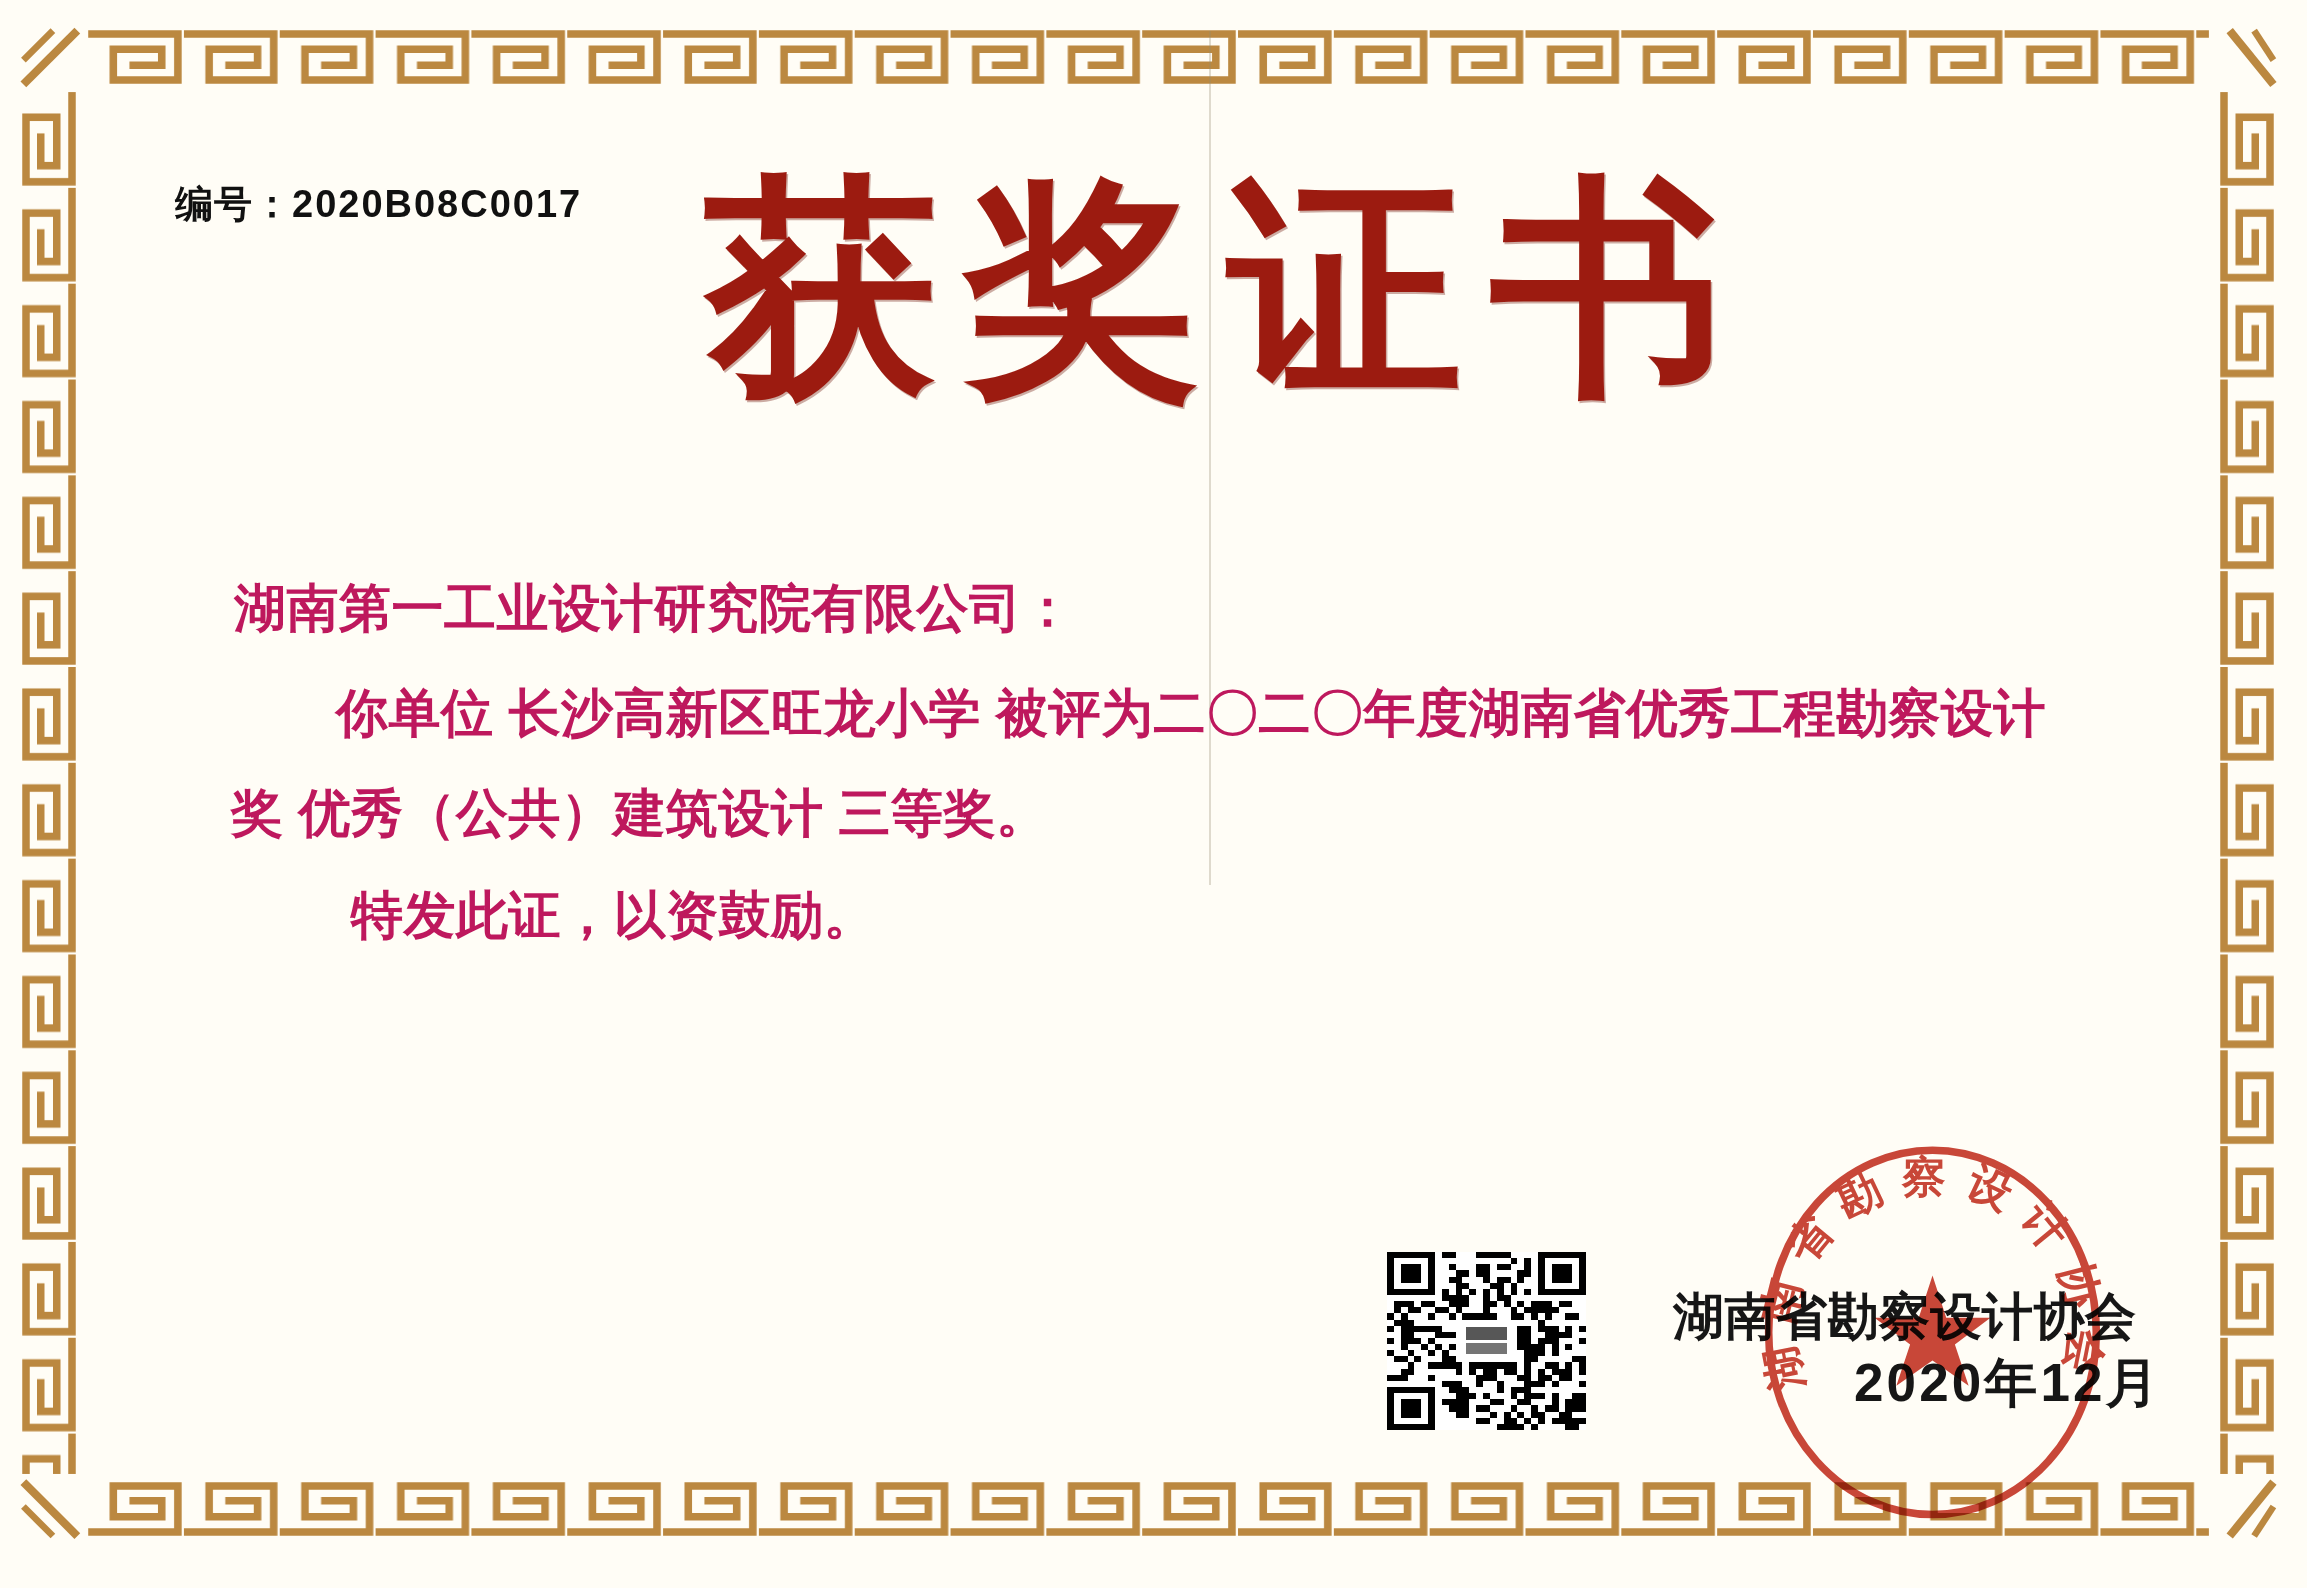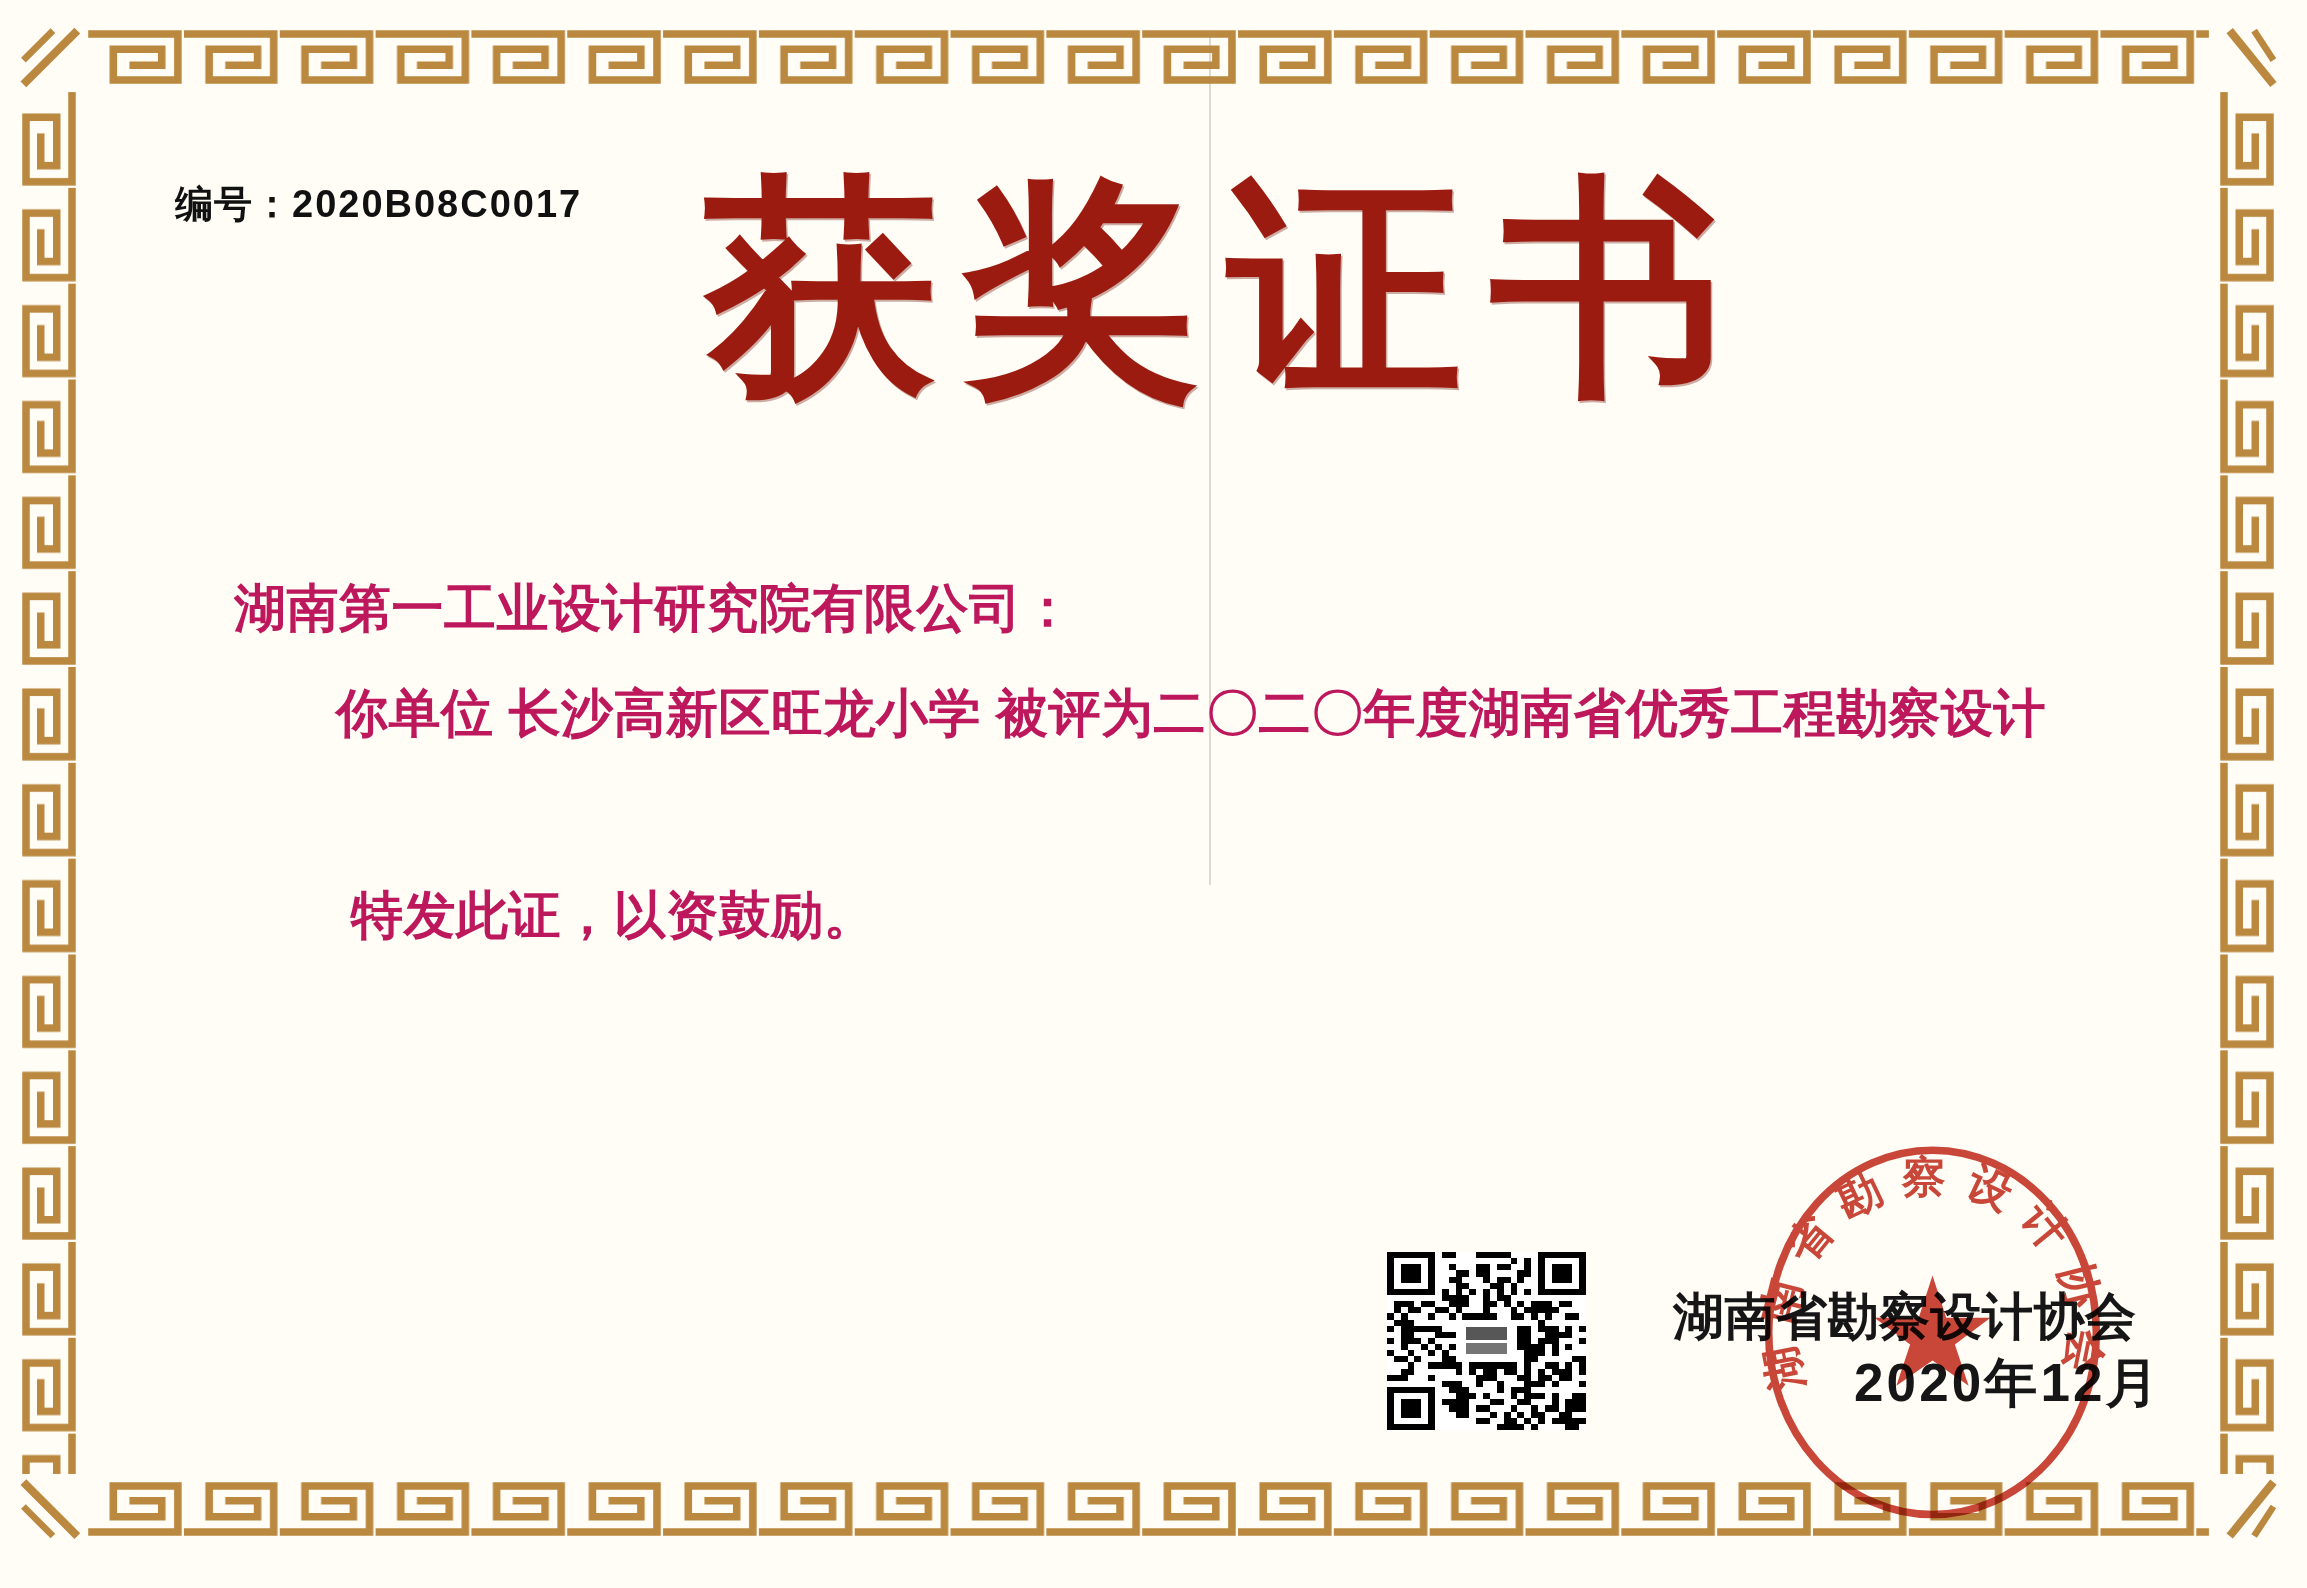--- a/index.html
+++ b/index.html
@@ -114,20 +114,21 @@
   <div class="fold-line"></div>
 
   <div class="number-row">
     <span>编号：</span><span class="num">2020B08C0017</span>
   </div>
 
   <div class="title">获奖证书</div>
 
   <div class="body-line l-recipient">湖南第一工业设计研究院有限公司：</div>
   <div class="body-line l-award1">你单位  长沙高新区旺龙小学  被评为二〇二〇年度湖南省优秀工程勘察设计</div>
+  <div class="body-line l-award2">奖 优秀（公共）建筑设计 三等奖。</div>
   <div class="body-line l-closing">特发此证，以资鼓励。</div>
 
   <div class="issuer">湖南省勘察设计协会</div>
   <div class="date">2020年12月</div>
 
   <div class="qr">
     <svg id="qr-svg" viewBox="0 0 29 29" shape-rendering="crispEdges" preserveAspectRatio="none">
         <rect x="0" y="0" width="29" height="29" fill="#fff"></rect>
         <rect x="8" y="0" width="1" height="1" fill="#000"></rect>
         <rect x="9" y="0" width="1" height="1" fill="#000"></rect>

